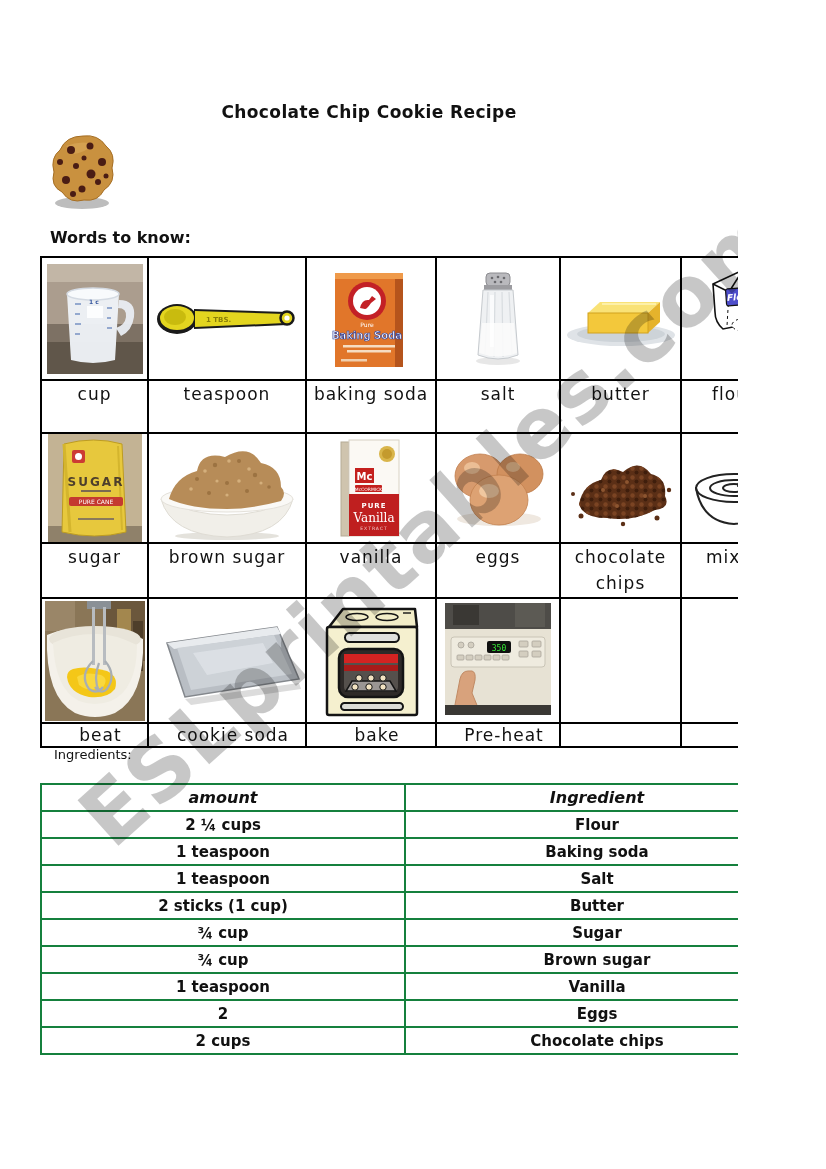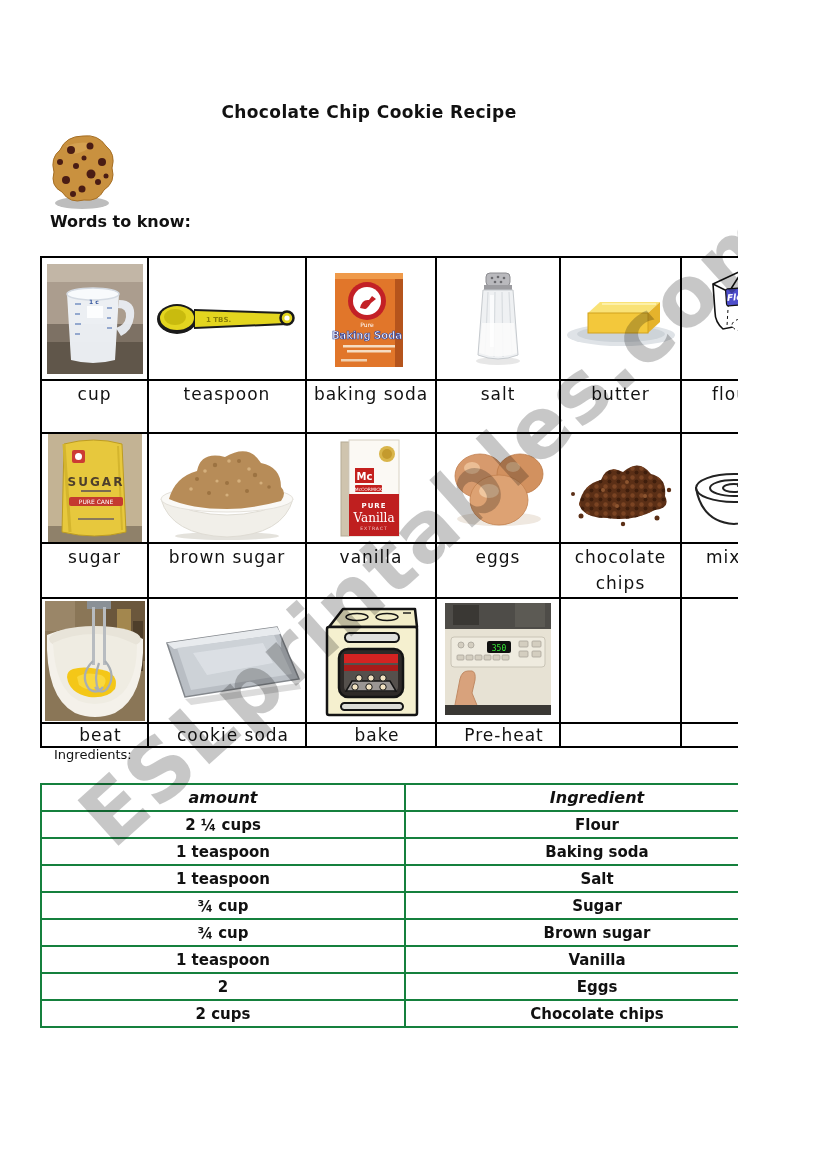--- a/index.html
+++ b/index.html
@@ -1,21 +1,21 @@
 <!DOCTYPE html>
 <html><head>
 <meta charset="utf-8">
 <style>
   html,body{margin:0;padding:0;background:#fff;}
   .page{position:relative;width:738px;height:1169px;background:#fff;overflow:hidden;
         font-family:"DejaVu Sans","Liberation Sans",sans-serif;color:#111;}
   .title{position:absolute;top:102px;left:0;width:100%;text-align:center;
          font-size:17px;font-weight:bold;letter-spacing:.4px;}
   .cookie-wrap{position:absolute;left:46px;top:132px;}
-  .words-heading{position:absolute;left:50px;top:212px;font-size:16px;font-weight:bold;}
+  .words-heading{position:absolute;left:50px;top:228px;font-size:16px;font-weight:bold;}
   .ing-heading{position:absolute;left:54px;top:747px;font-size:13px;font-weight:normal;}
 
   table.vocab{position:absolute;left:40px;top:256px;width:746px;border-collapse:collapse;table-layout:fixed;}
   table.vocab td{border:2px solid #000;padding:0;overflow:hidden;}
   td.img-cell{text-align:center;vertical-align:middle;}
   td.img-cell.vtop{vertical-align:top;padding-top:4px;}
   td.label-cell{vertical-align:top;text-align:center;font-weight:normal;font-size:17px;
                 letter-spacing:1px;padding:4px 6px 0;line-height:26px;}
   td.label-cell.alignleft{text-align:left;padding-left:24px;}
   tr.imgrow1{height:123px;} tr.labrow1{height:53px;}
@@ -417,20 +417,24 @@
         </tr>
     <tr>
           <td>1 teaspoon</td>
           <td>Baking soda</td>
         </tr>
     <tr>
           <td>1 teaspoon</td>
           <td>Salt</td>
         </tr>
     <tr>
+          <td>2 sticks (1 cup)</td>
+          <td>Butter</td>
+        </tr>
+    <tr>
           <td>¾ cup</td>
           <td>Sugar</td>
         </tr>
     <tr>
           <td>¾ cup</td>
           <td>Brown sugar</td>
         </tr>
     <tr>
           <td>1 teaspoon</td>
           <td>Vanilla</td>

